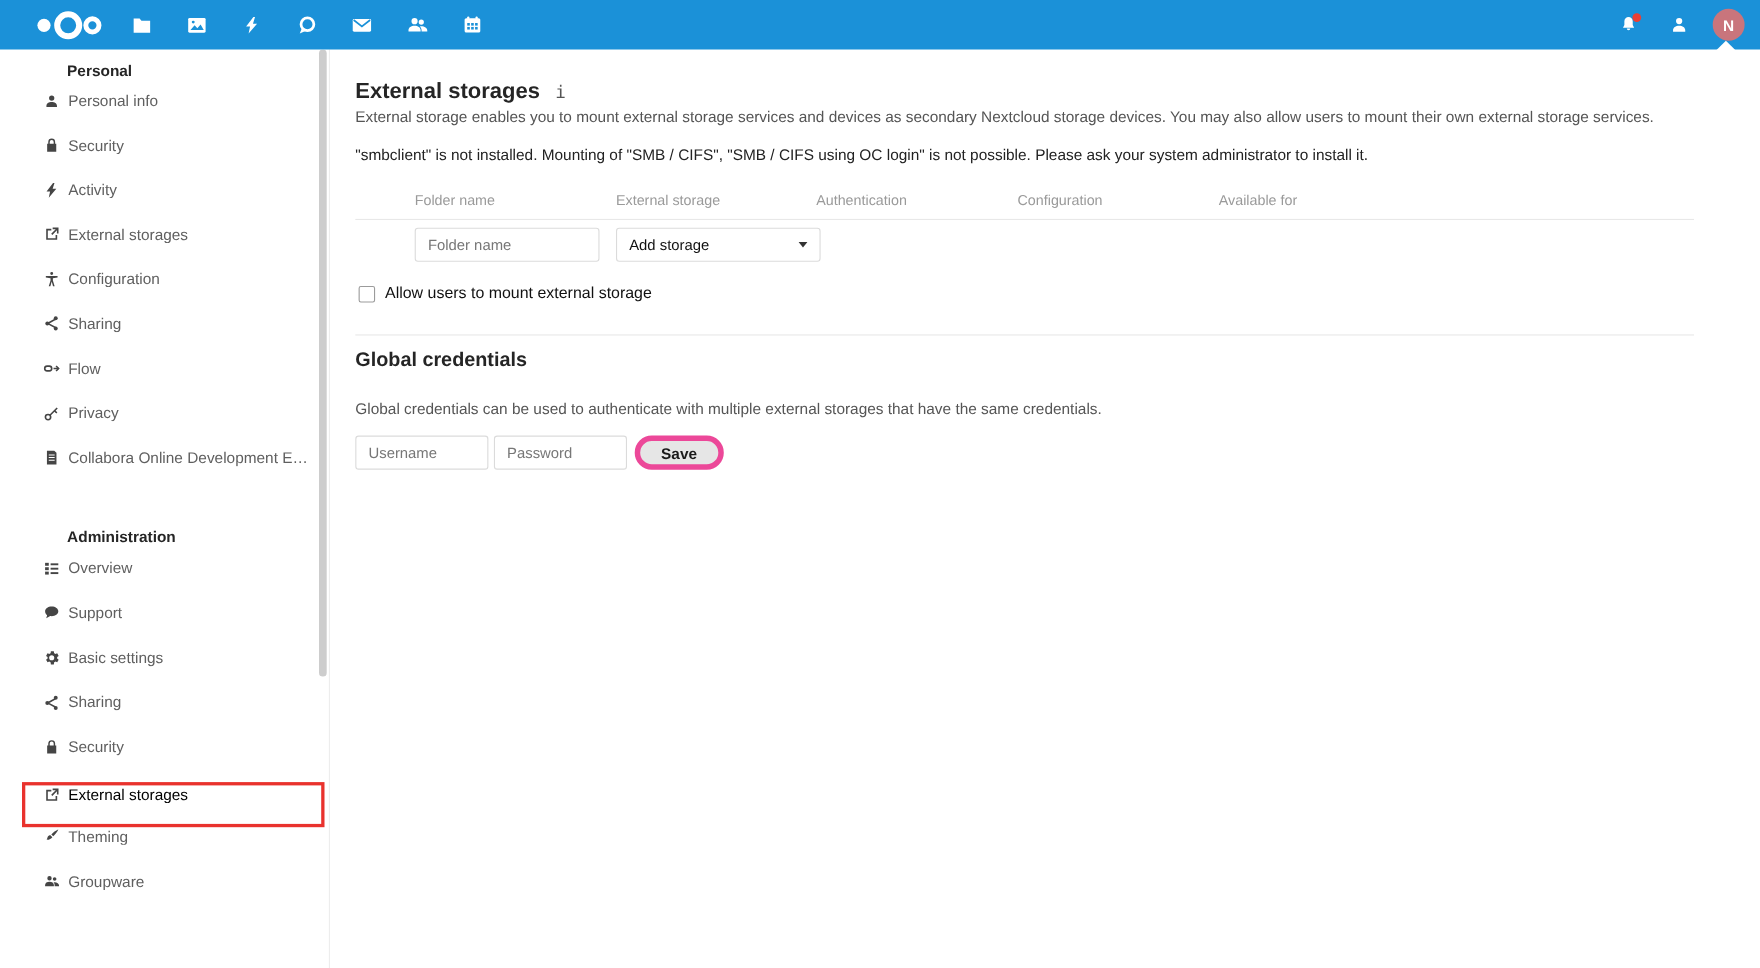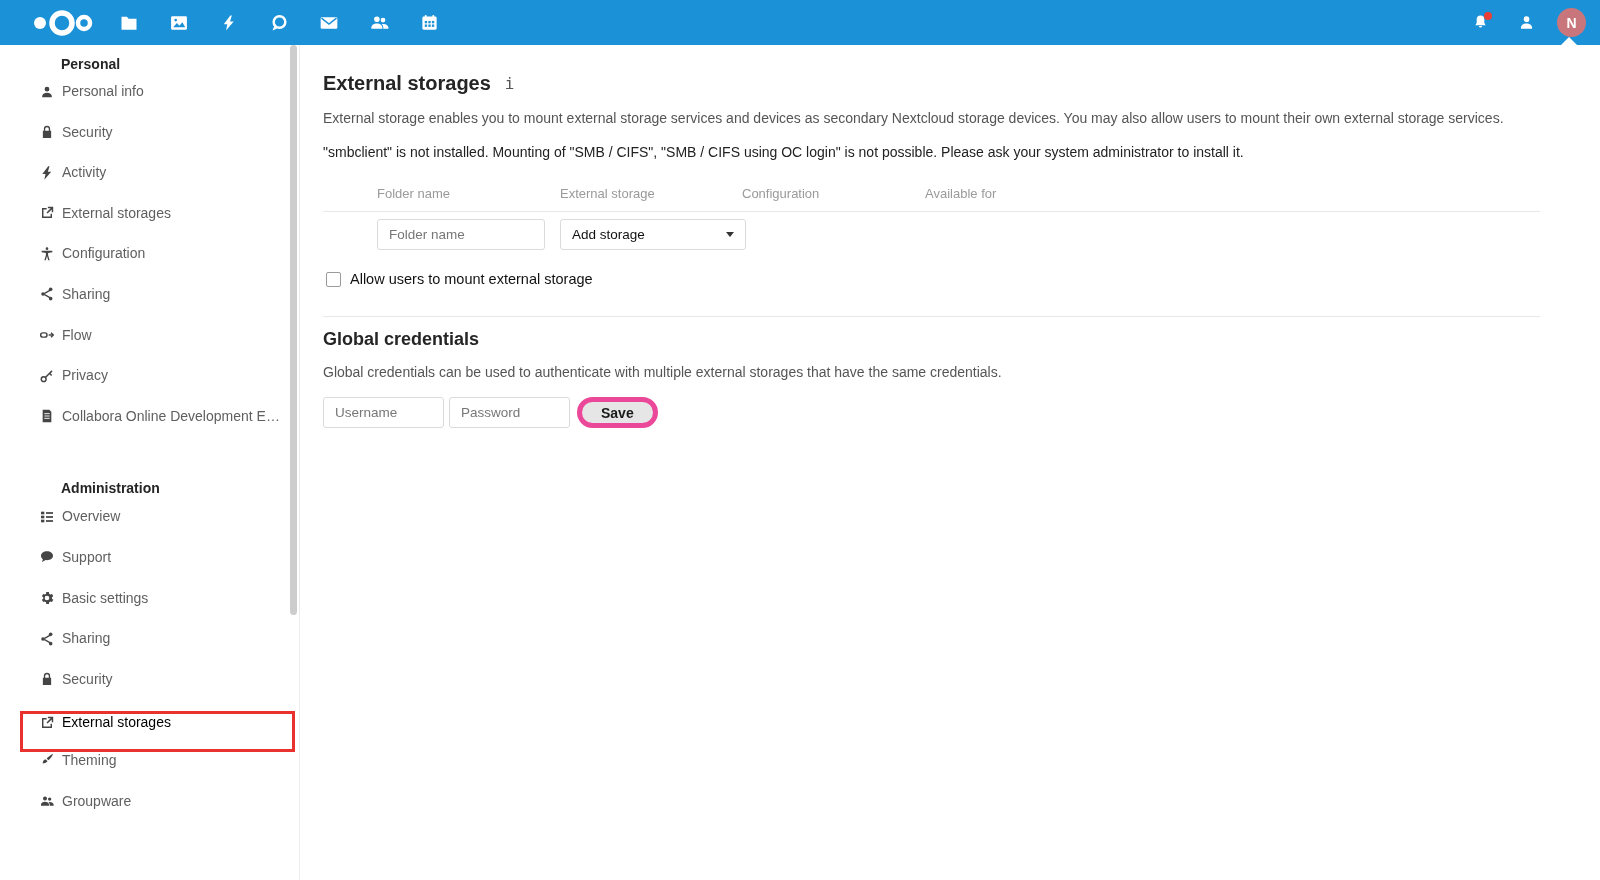--- a/index.html
+++ b/index.html
@@ -45,21 +45,21 @@
   .sb-scrollthumb { position:absolute; top:0; right:2px; width:7px; height:570px;
     background:#cdcdcd; border-radius:4px; }
 
   
   .main { position:absolute; left:300px; top:45px; width:1300px; height:835px;
     padding:0 60px 0 23px; }
   .page-title-row { margin-top:27px; display:flex; align-items:center; gap:14px; }
   h2.page-title { font-size:20px; font-weight:bold; color:#252525; }
   .info-glyph { font-family:"DejaVu Sans Mono", monospace; font-size:16px; color:#555;
     cursor:pointer; }
-  .desc { margin-top:15px; font-size:14px; color:#555; }
+  .desc { margin-top:3px; font-size:14px; color:#555; }
   .warn { margin-top:18px; font-size:14px; color:#222; font-weight:500; }
 
   .ext-table { margin-top:20px; display:grid;
     grid-template-columns:54px 183px 182px 183px 183px 1fr; }
   .th { font-size:13px; color:#9a9a9a; padding:6px 0 10px; }
   .table-divider { grid-column:1 / -1; border-bottom:1px solid #e8e8e8; }
   .row-cell { padding-top:7px; }
   input.text { height:31px; border:1px solid #dbdbdb; border-radius:3px; background:#fff;
     font-size:13.5px; color:#222; padding:0 11px; font-family:"Liberation Sans",sans-serif;
     outline:none; }
@@ -72,21 +72,21 @@
     border-right:4.5px solid transparent; border-top:5.5px solid #333; }
 
   .checkbox-row { margin-top:21px; margin-left:3px; display:flex; align-items:center;
     gap:9px; }
   .checkbox { width:15px; height:15px; border:1px solid #9b9b9b; border-radius:2px;
     background:#fff; cursor:pointer; }
   .checkbox-label { font-size:14.5px; color:#111; cursor:pointer; }
 
   .section-divider { margin-top:29px; border-bottom:1px solid #e8e8e8; }
   h2.gc-title { margin-top:12px; font-size:18px; font-weight:bold; color:#252525; }
-  .gc-desc { margin-top:14px; font-size:14px; color:#555; }
+  .gc-desc { margin-top:25px; font-size:14px; color:#555; }
   .gc-form { margin-top:17px; display:flex; align-items:center; gap:5px; }
   .cred-input { width:121px; }
   .save-btn { height:31px; margin-left:2px; padding:0 19px; border:5px solid #ec4899;
     border-radius:16px; background:#e6e6e6; font-size:14px; font-weight:bold; color:#1a1a1a;
     cursor:pointer; font-family:"Liberation Sans",sans-serif; }
 </style>
 </head>
 <body>
 
 <div class="topbar">
@@ -363,20 +363,21 @@
     <span class="info-glyph">i</span>
   </div>
 
   <p class="desc">External storage enables you to mount external storage services and devices as secondary Nextcloud storage devices. You may also allow users to mount their own external storage services.</p>
   <p class="warn">"smbclient" is not installed. Mounting of "SMB / CIFS", "SMB / CIFS using OC login" is not possible. Please ask your system administrator to install it.</p>
 
   <div class="ext-table">
     <div class="th"></div>
     <div class="th">Folder name</div>
     <div class="th">External storage</div>
+    <div class="th">Authentication</div>
     <div class="th">Configuration</div>
     <div class="th">Available for</div>
 
     <div class="table-divider"></div>
 
     <div class="row-cell"></div>
     <div class="row-cell">
       <input class="text folder-input" type="text" placeholder="Folder name" style="">
     </div>
     <div class="row-cell">

